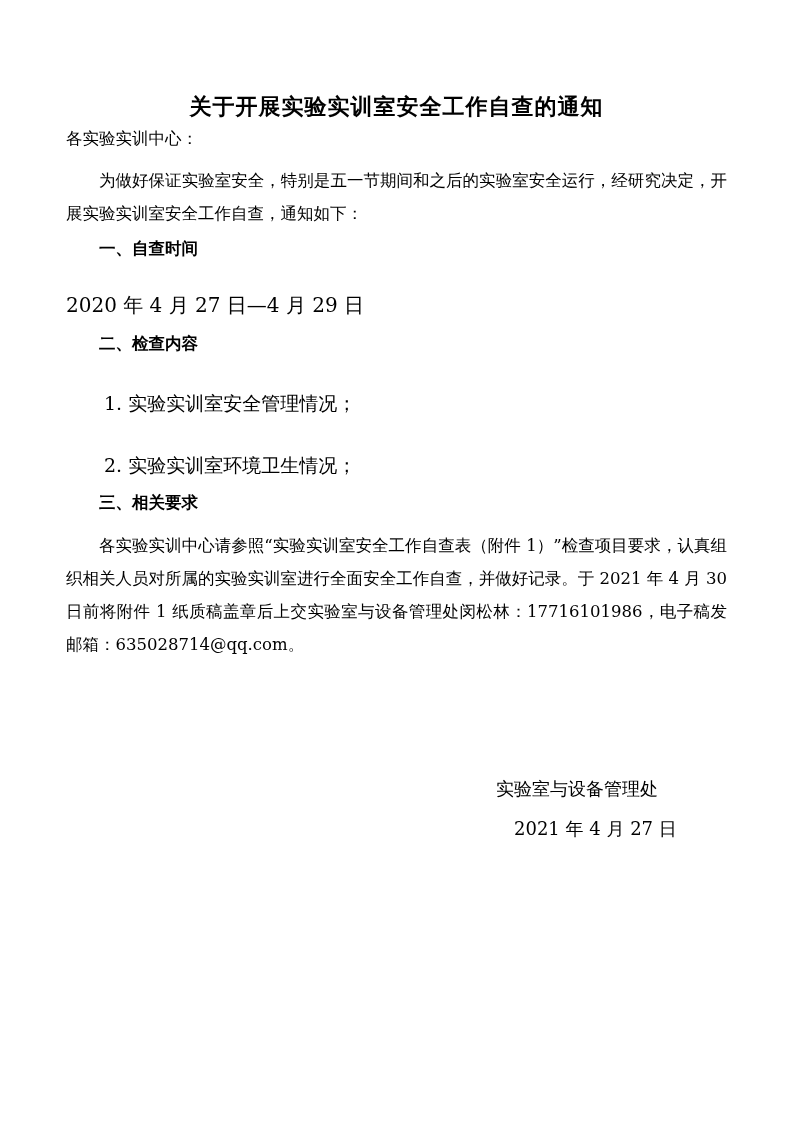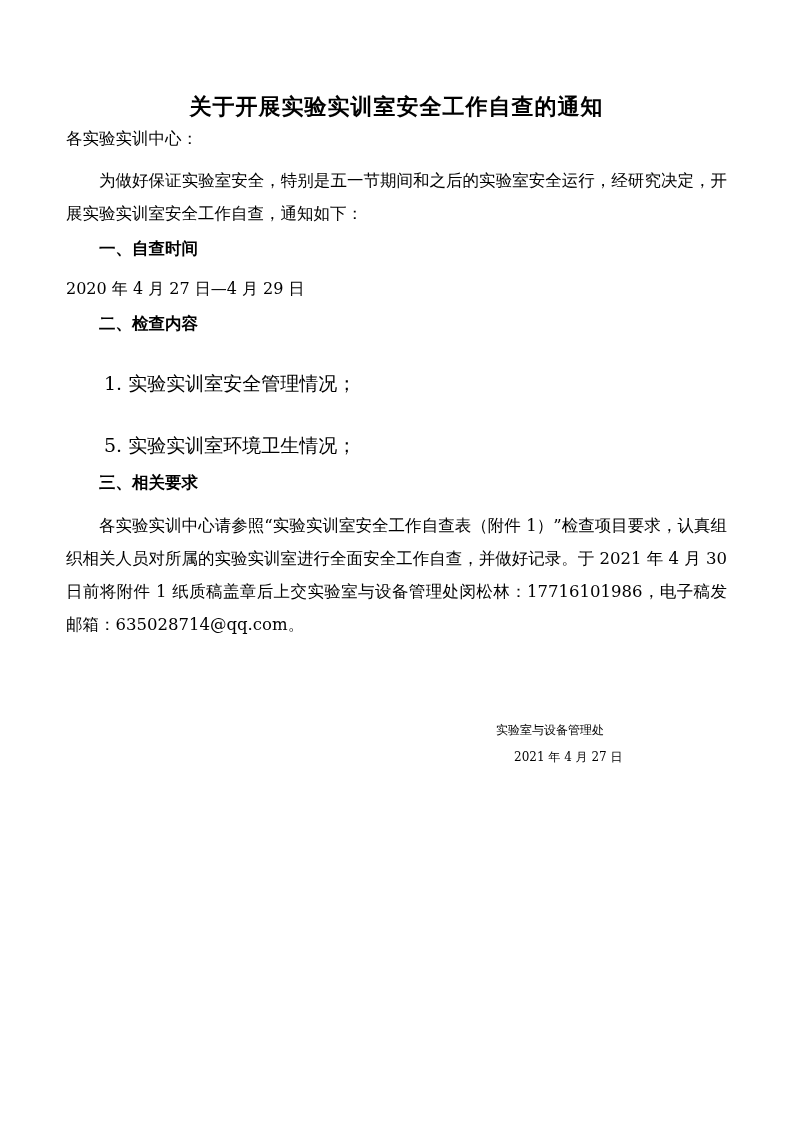--- a/index.html
+++ b/index.html
@@ -44,34 +44,34 @@
   }
   .section-head {
     font-family: "Liberation Sans", "DejaVu Sans", sans-serif;
     font-weight: bold;
     font-size: 16.5px;
     line-height: 2.0;
     text-indent: 2em;
     margin-top: 2px;
   }
   .plain-line {
-    font-size: 16px;
+    font-size: 20px;
     line-height: 2.0;
-    margin-top: 8px;
+    margin-top: 20px;
     text-indent: 0;
   }
   .list-line {
     font-size: 19px;
     line-height: 2.0;
     text-indent: 2em;
     margin-top: 24px;
   }
   .signature-block {
-    margin-top: 76px;
-    font-size: 12px;
+    margin-top: 108px;
+    font-size: 18px;
     line-height: 2.2;
     text-align: left;
     padding-left: 430px;
   }
   .sig-line {
     white-space: nowrap;
   }
   .sig-date {
     padding-left: 18px;
   }
@@ -88,21 +88,21 @@
   <div class="para">为做好保证实验室安全，特别是五一节期间和之后的实验室安全运行，经研究决定，开展实验实训室安全工作自查，通知如下：</div>
 
   <div class="section-head">一、自查时间</div>
 
   <div class="plain-line">2020 年 4 月 27 日—4 月 29 日</div>
 
   <div class="section-head">二、检查内容</div>
 
   <div class="list-line">1. 实验实训室安全管理情况；</div>
 
-  <div class="list-line">5. 实验实训室环境卫生情况；</div>
+  <div class="list-line">2. 实验实训室环境卫生情况；</div>
 
   <div class="section-head">三、相关要求</div>
 
   <div class="para">各实验实训中心请参照“实验实训室安全工作自查表（附件 1）”检查项目要求，认真组织相关人员对所属的实验实训室进行全面安全工作自查，并做好记录。于 2021 年 4 月 30 日前将附件 1 纸质稿盖章后上交实验室与设备管理处闵松林：17716101986，电子稿发邮箱：635028714@qq.com。</div>
 
   <div class="signature-block">
     <div class="sig-line">实验室与设备管理处</div>
     <div class="sig-line sig-date">2021 年 4 月 27 日</div>
   </div>
 

